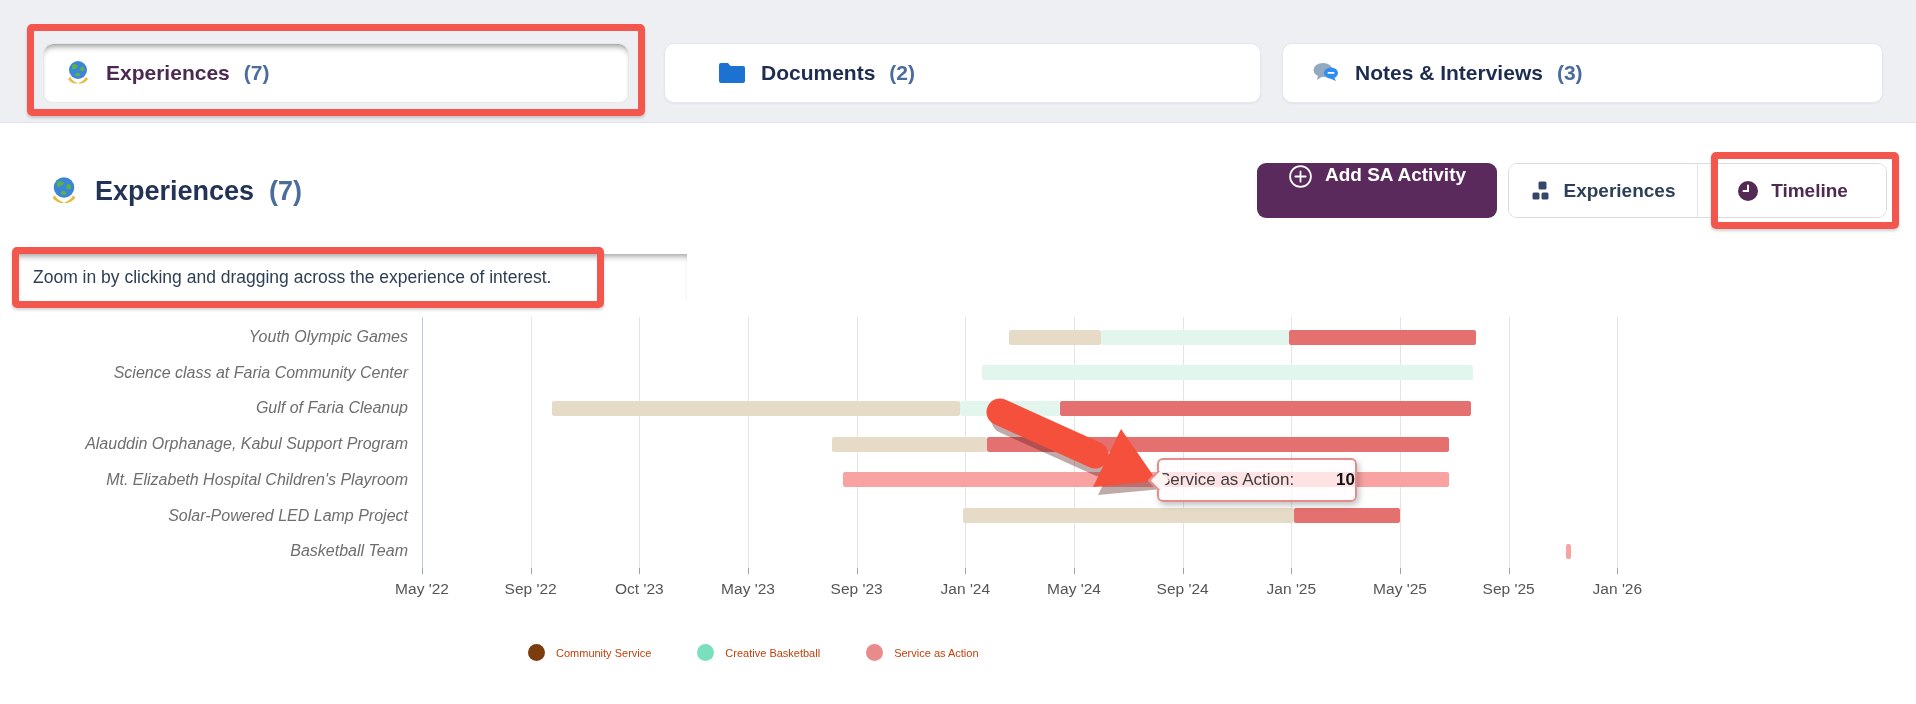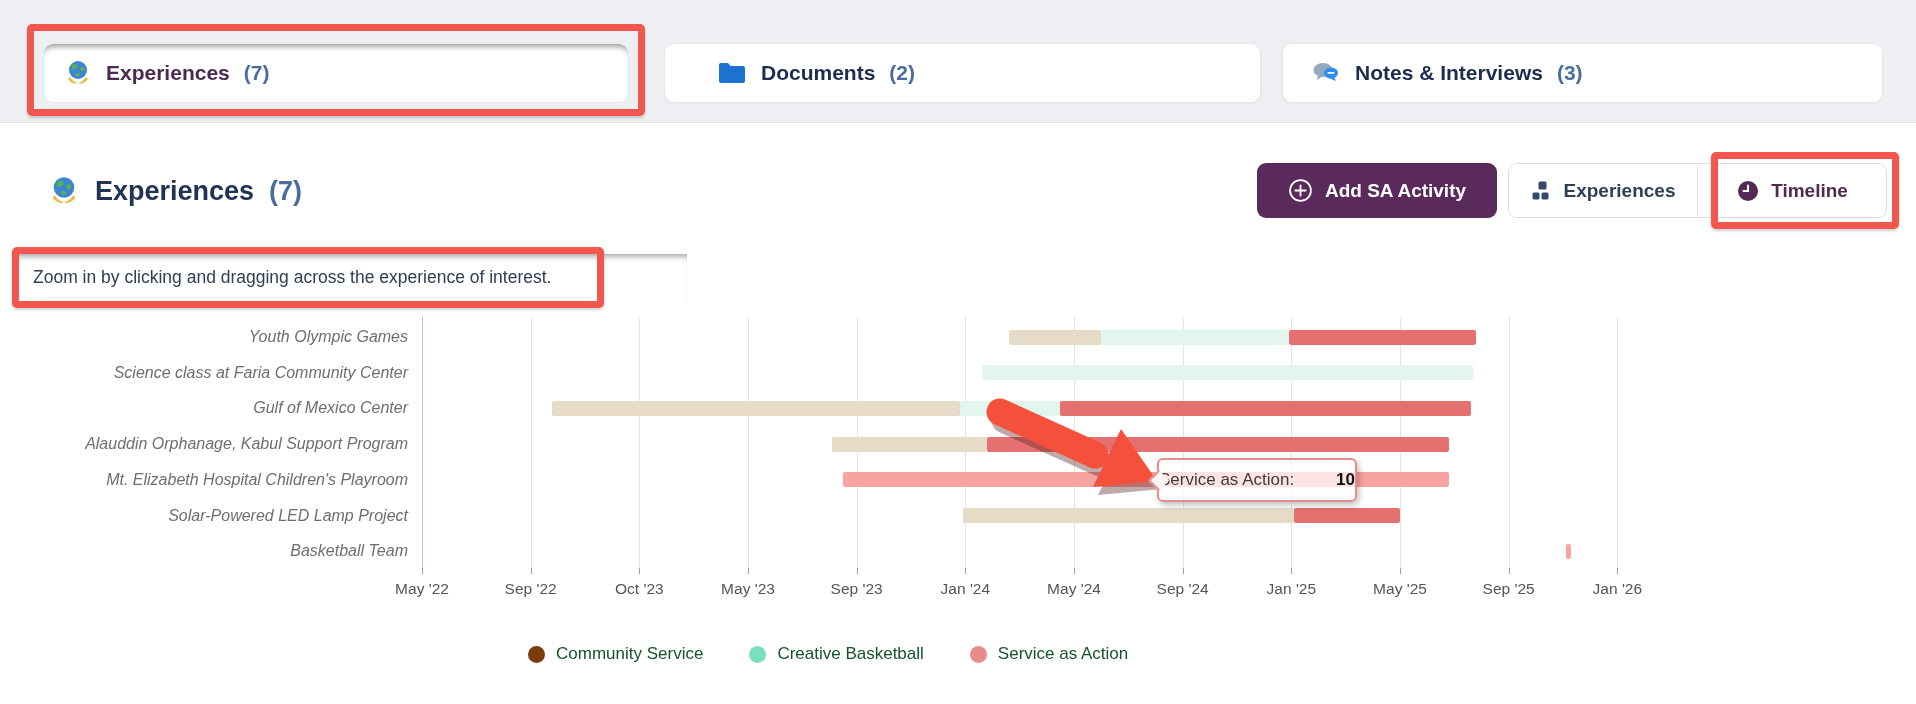--- a/index.html
+++ b/index.html
@@ -21,21 +21,21 @@
   .box-tab1{left:27px;top:24px;width:618px;height:92px;z-index:3;}
   .box-timeline{left:1711px;top:152px;width:188px;height:77px;z-index:3;}
   .box-hint{left:12px;top:247px;width:592px;height:61px;z-index:3;}
 
   
   .page-title{position:absolute;left:48px;top:163px;height:56px;display:flex;align-items:center;gap:15px;}
   .page-title .t{font-size:27px;font-weight:700;color:#233355;}
   .page-title .count{font-size:27px;font-weight:600;color:#4a6d9e;}
 
   .add-btn{position:absolute;left:1257px;top:163px;width:240px;height:55px;background:#5b2a5c;border:none;border-radius:9px;
-    color:#fff;font-family:"Liberation Sans",sans-serif;font-size:19px;font-weight:700;display:flex;align-items:center;justify-content:center;gap:12px;cursor:pointer;}
+    color:#fff;font-family:"Liberation Sans",sans-serif;font-size:19px;font-weight:700;display:flex;align-items:flex-start;justify-content:center;gap:12px;cursor:pointer;}
   .view-group{position:absolute;left:1508px;top:163px;width:379px;height:55px;background:#fff;border:1px solid #d9dde3;border-radius:9px;
     box-sizing:border-box;display:flex;overflow:hidden;}
   .view-btn{flex:1;display:flex;align-items:center;justify-content:center;gap:11px;font-size:19px;font-weight:700;background:#fff;border:none;cursor:pointer;font-family:"Liberation Sans",sans-serif;}
   .view-btn.exp{color:#2e4058;border-right:1px solid #e2e5ea;}
   .view-btn.tl{color:#4f2950;}
 
   
   .hint-inner{position:absolute;left:19px;top:254px;width:668px;height:47px;background:#fff;display:flex;align-items:center;
     padding-left:14px;box-sizing:border-box;font-size:17.5px;color:#2d3e55;box-shadow:inset 0 6px 6px -4px rgba(0,0,0,.4);z-index:2;}
 
@@ -54,21 +54,21 @@
     font-size:17px;color:#3c3c3c;box-shadow:2px 3px 6px rgba(0,0,0,.25);z-index:6;}
   .tooltip b{color:#111;}
   .tooltip::before{content:"";position:absolute;left:-8px;top:50%;margin-top:-7px;width:13px;height:13px;background:#fdf4f4;
     border-left:2px solid #e58b8b;border-bottom:2px solid #e58b8b;transform:rotate(45deg);}
 
   .arrow-svg{position:absolute;left:0;top:0;width:1916px;height:396px;pointer-events:none;z-index:5;}
 
   .legend{position:absolute;left:528px;top:336px;display:flex;align-items:center;gap:46px;z-index:2;}
   .legend-item{display:flex;align-items:center;gap:11px;cursor:pointer;}
   .legend-dot{width:17px;height:17px;border-radius:50%;}
-  .legend-label{font-size:17px;color:#14532d;}
+  .legend-label{font-size:11px;color:#c2410c;}
 
   .icon{display:inline-flex;align-items:center;justify-content:center;}
 </style>
 </head>
 <body>
 
 <div class="app">
 
   <div class="tabstrip">
     <div class="tab-card tab1">
@@ -200,21 +200,21 @@
         <div class="x-label" style="left: 1460.67px;">Sep '25</div>
         <div class="grid-line" style="left: 1617.33px;"></div>
         <div class="tick-mark" style="left: 1617.33px;"></div>
         <div class="x-label" style="left: 1569.33px;">Jan '26</div>
         <div class="row-label" style="top: 18px;">Youth Olympic Games</div>
         <div class="bar" style="left: 1008.8px; width: 92.3668px; top: 21.5px; background: rgb(229, 219, 199);"></div>
         <div class="bar" style="left: 1101.17px; width: 187.45px; top: 21.5px; background: rgb(226, 246, 237);"></div>
         <div class="bar" style="left: 1288.62px; width: 187.45px; top: 21.5px; background: rgb(229, 112, 112);"></div>
         <div class="row-label" style="top: 53.7px;">Science class at Faria Community Center</div>
         <div class="bar" style="left: 981.634px; width: 491.717px; top: 57.2px; background: rgb(226, 246, 237);"></div>
-        <div class="row-label" style="top: 89.4px;">Gulf of Mexico Center</div>
+        <div class="row-label" style="top: 89.4px;">Gulf of Faria Cleanup</div>
         <div class="bar" style="left: 552.4px; width: 407.5px; top: 92.9px; background: rgb(229, 219, 199);"></div>
         <div class="bar" style="left: 959.901px; width: 100.517px; top: 92.9px; background: rgb(226, 246, 237);"></div>
         <div class="bar" style="left: 1060.42px; width: 410.217px; top: 92.9px; background: rgb(229, 112, 112);"></div>
         <div class="row-label" style="top: 125.1px;">Alauddin Orphanage, Kabul Support Program</div>
         <div class="bar" style="left: 832.217px; width: 154.85px; top: 128.6px; background: rgb(229, 219, 199);"></div>
         <div class="bar" style="left: 987.067px; width: 461.834px; top: 128.6px; background: rgb(229, 112, 112);"></div>
         <div class="row-label" style="top: 160.8px;">Mt. Elizabeth Hospital Children's Playroom</div>
         <div class="bar" style="left: 843.084px; width: 605.817px; top: 164.3px; background: rgb(248, 162, 162);"></div>
         <div class="row-label" style="top: 196.5px;">Solar-Powered LED Lamp Project</div>
         <div class="bar" style="left: 962.617px; width: 331.434px; top: 200px; background: rgb(229, 219, 199);"></div>

